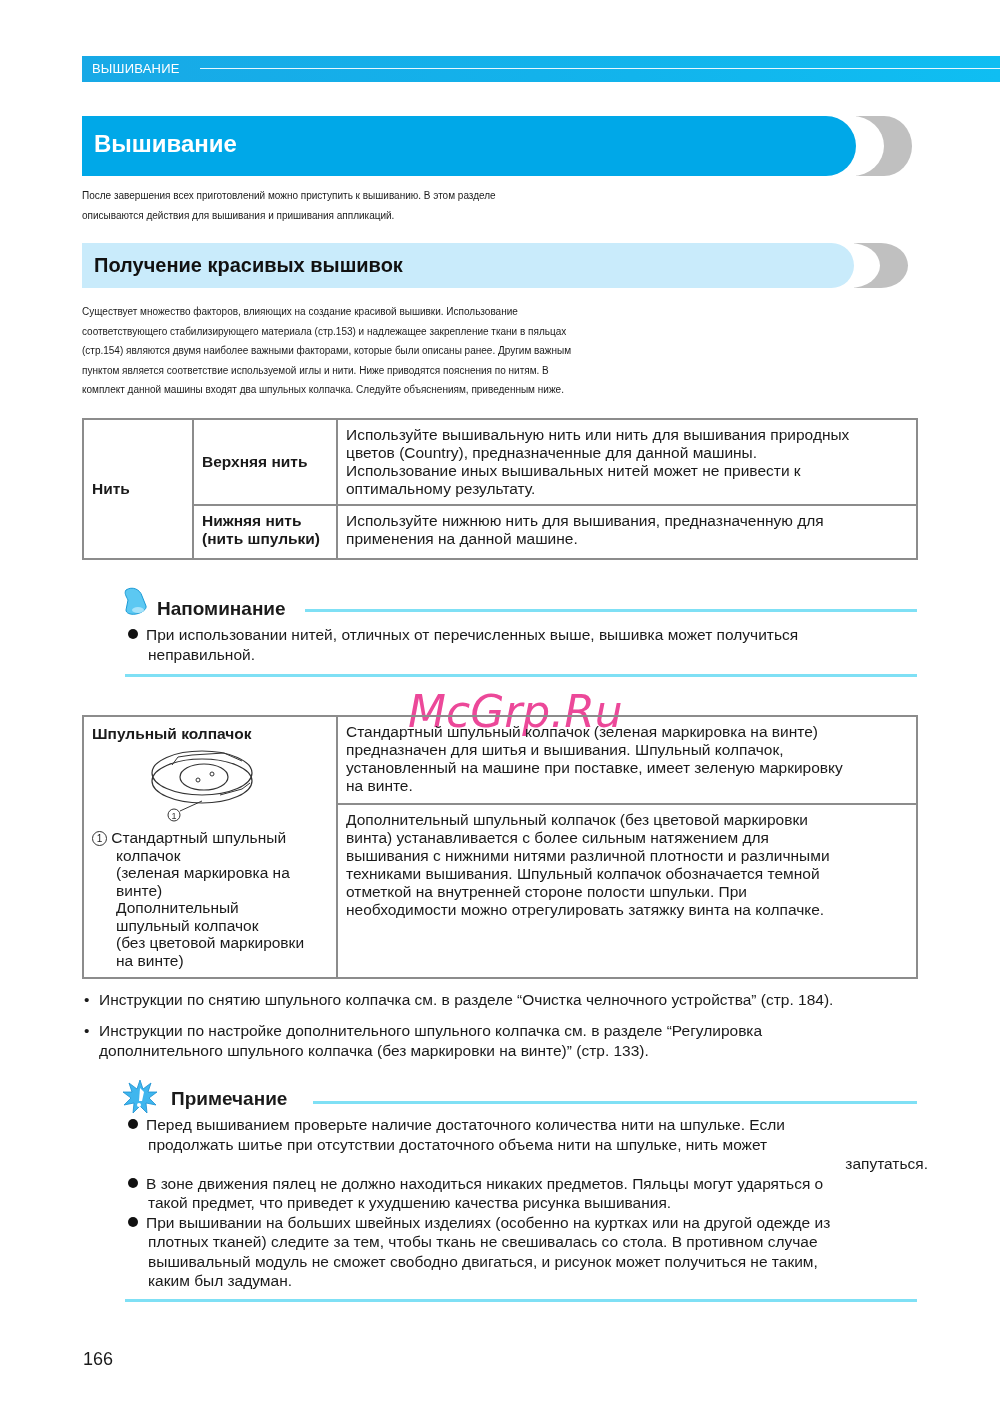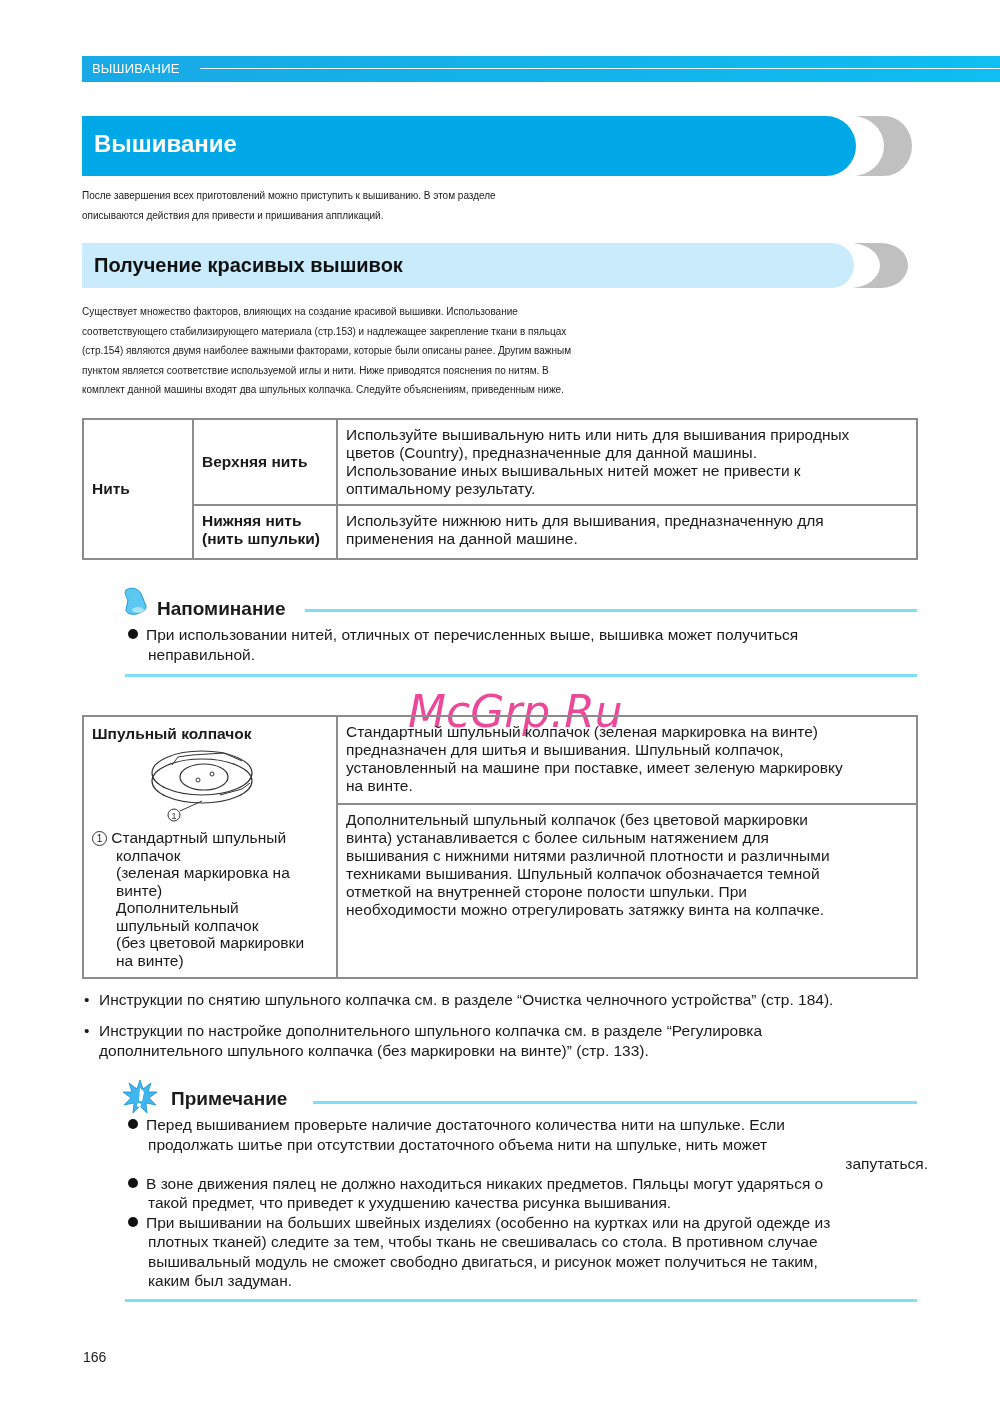--- a/index.html
+++ b/index.html
@@ -40,21 +40,21 @@
 </div>
 
 <div class="abs cap" style="left:856px;top:116px;width:56px;height:60px;background:#c0c0c0;"></div>
 <div class="abs cap" style="left:820px;top:116px;width:64px;height:60px;background:#fff;"></div>
 <div class="abs h1bar">
   <span>Вышивание</span>
 </div>
 
 <div class="abs para" style="left:82px;top:186px;width:840px;">
   <div>После завершения всех приготовлений можно приступить к вышиванию. В этом разделе</div>
-  <div>описываются действия для привести и пришивания аппликаций.</div>
+  <div>описываются действия для вышивания и пришивания аппликаций.</div>
 </div>
 
 <div class="abs cap" style="left:854px;top:243px;width:54px;height:45px;background:#c0c0c0;"></div>
 <div class="abs cap" style="left:820px;top:243px;width:60px;height:45px;background:#fff;"></div>
 <div class="abs h2bar">
   <span>Получение красивых вышивок</span>
 </div>
 
 <div class="abs para" style="left:82px;top:302px;width:850px;">
   <div>Существует множество факторов, влияющих на создание красивой вышивки. Использование</div>
@@ -184,13 +184,13 @@
   </div>
   <div>
     <div><span class="dot"></span><span>При вышивании на больших швейных изделиях (особенно на куртках или на другой одежде из</span></div>
     <div style="padding-left:20px;">плотных тканей) следите за тем, чтобы ткань не свешивалась со стола. В противном случае</div>
     <div style="padding-left:20px;">вышивальный модуль не сможет свободно двигаться, и рисунок может получиться не таким,</div>
     <div style="padding-left:20px;">каким был задуман.</div>
   </div>
 </div>
 <div class="noteline" style="left:125px;top:1299px;width:792px;"></div>
 
-<div class="abs" style="left:83px;top:1349px;font-size:14px;">166</div>
+<div class="abs" style="left:83px;top:1349px;font-size:18px;">166</div>
 
 </body></html>

